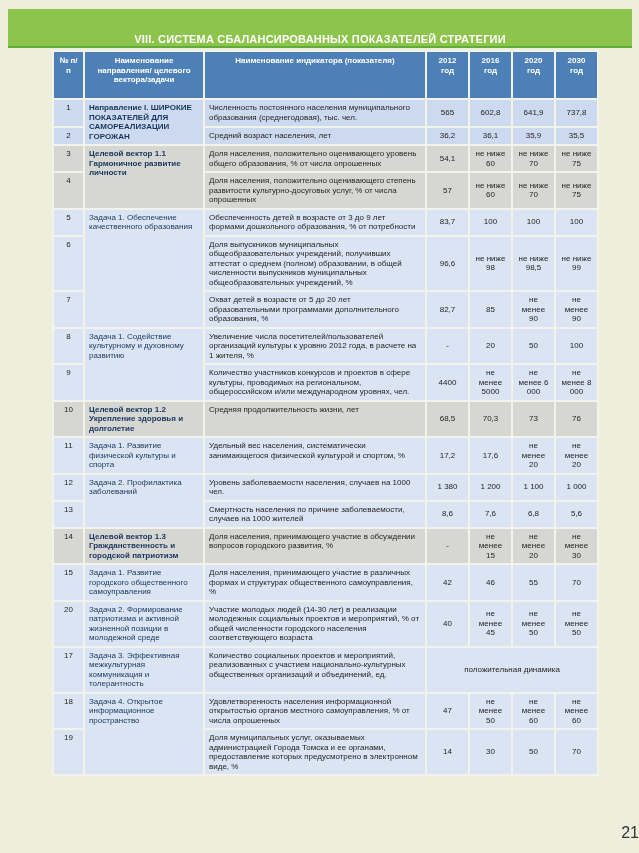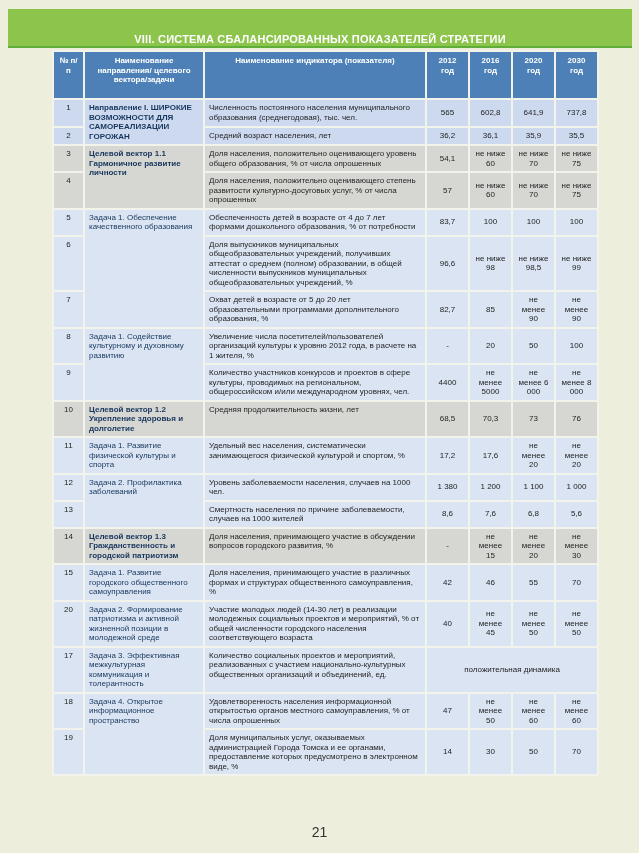--- a/index.html
+++ b/index.html
@@ -57,21 +57,21 @@
   td.num{text-align:center;}
   td.name{color:var(--text-navy);}
   td.name.bold{font-weight:bold;}
   td.ind{text-align:left;}
   td.val{text-align:center;vertical-align:middle;}
   tr.tone-dirblue td{background:var(--row-blue-dark);}
   tr.tone-blue td{background:var(--row-blue);}
   tr.tone-gray td{background:var(--row-gray);}
   .page-number{
     position:absolute;left:0;top:824px;width:639px;
-    text-align:center;font-size:14px;color:#333333;
+    text-align:right;font-size:16px;color:#333333;
   }
 </style>
 </head>
 <body>
 
 <div class="banner">
   <div class="title-line">VIII. СИСТЕМА СБАЛАНСИРОВАННЫХ ПОКАЗАТЕЛЕЙ СТРАТЕГИИ</div>
 </div>
 
 <table class="indicators">
@@ -91,21 +91,21 @@
       <th>Наименование индикатора (показателя)</th>
       <th>2012 год</th>
       <th>2016 год</th>
       <th>2020 год</th>
       <th>2030 год</th>
     </tr>
   </thead>
   <tbody>
       <tr class="tone-dirblue">
         <td class="num">1</td>
-        <td class="name bold" rowspan="2">Направление I. ШИРОКИЕ ВОЗМОЖНОСТИ ДЛЯ САМОРЕАЛИЗАЦИИ ГОРОЖАН</td>
+        <td class="name bold" rowspan="2">Направление I. ШИРОКИЕ ПОКАЗАТЕЛЕЙ ДЛЯ САМОРЕАЛИЗАЦИИ ГОРОЖАН</td>
         <td class="ind">Численность постоянного населения муниципального образования (среднегодовая), тыс. чел.</td>
         <td class="val">565</td>
         <td class="val">602,8</td>
         <td class="val">641,9</td>
         <td class="val">737,8</td>
       </tr>
       <tr class="tone-dirblue">
         <td class="num">2</td>
         <td class="ind">Средний возраст населения, лет</td>
         <td class="val">36,2</td>
@@ -126,21 +126,21 @@
         <td class="num">4</td>
         <td class="ind">Доля населения, положительно оценивающего степень развитости культурно-досуговых услуг, % от числа опрошенных</td>
         <td class="val">57</td>
         <td class="val">не ниже 60</td>
         <td class="val">не ниже 70</td>
         <td class="val">не ниже 75</td>
       </tr>
       <tr class="tone-blue">
         <td class="num">5</td>
         <td class="name" rowspan="3">Задача 1. Обеспечение качественного образования</td>
-        <td class="ind">Обеспеченность детей в возрасте от 4 до 7 лет формами дошкольного образования, % от потребности</td>
+        <td class="ind">Обеспеченность детей в возрасте от 3 до 9 лет формами дошкольного образования, % от потребности</td>
         <td class="val">83,7</td>
         <td class="val">100</td>
         <td class="val">100</td>
         <td class="val">100</td>
       </tr>
       <tr class="tone-blue">
         <td class="num">6</td>
         <td class="ind">Доля выпускников муниципальных общеобразовательных учреждений, получивших аттестат о среднем (полном) образовании, в общей численности выпускников муниципальных общеобразовательных учреждений, %</td>
         <td class="val">96,6</td>
         <td class="val">не ниже 98</td>

